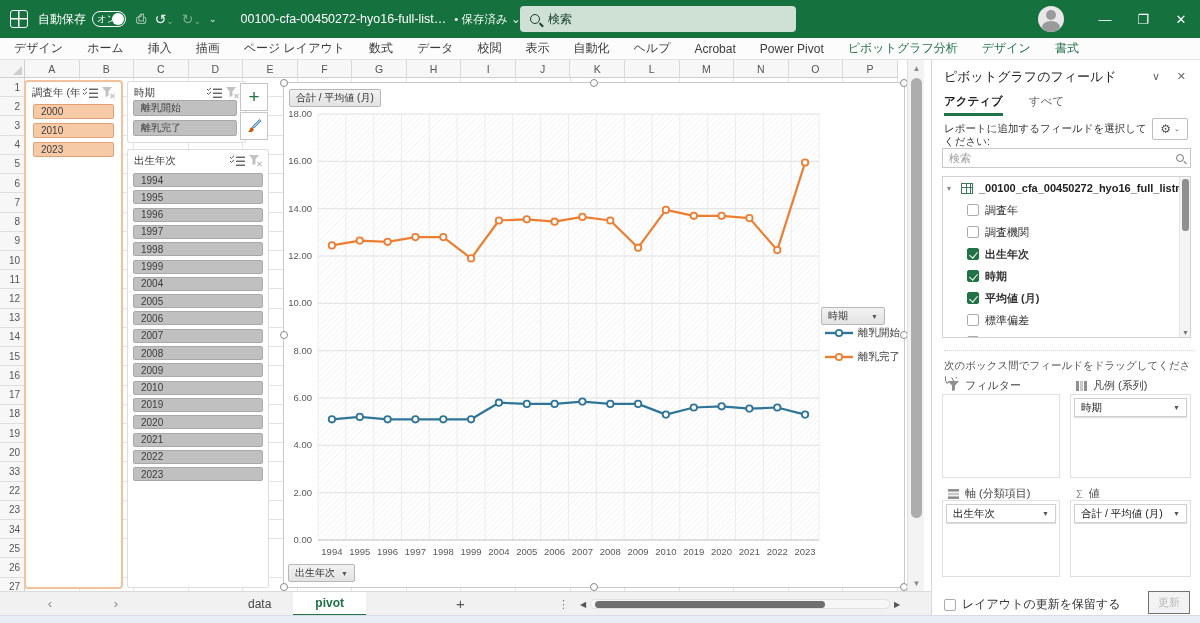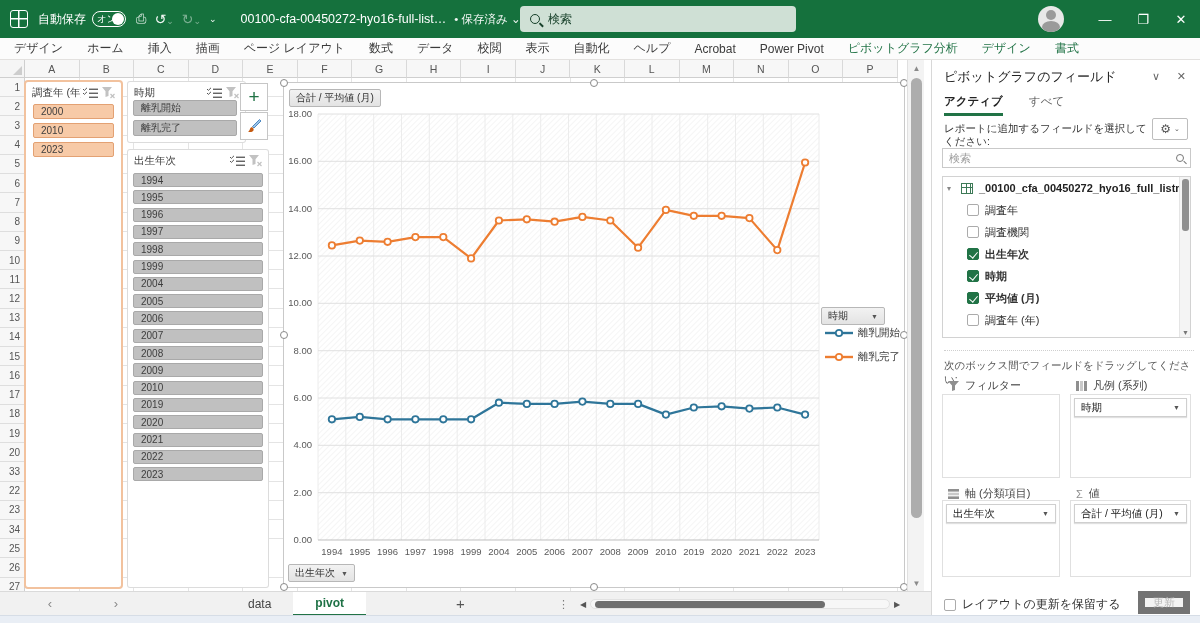--- a/index.html
+++ b/index.html
@@ -128,21 +128,21 @@
   #drag-text{position:absolute;left:12px;top:290px;width:250px;font-size:10.5px;color:#555;border-top:1px dotted #cfcfcf;padding-top:8px;}
 
   .area-head{position:absolute;display:flex;align-items:center;gap:6px;font-size:11px;color:#444;}
   .area-box{position:absolute;border:1px solid #e0e0e0;background:#fff;}
   .pill{margin:3px 3px 0 3px;height:19px;border:1px solid #cfcfcf;box-shadow:0 1px 1px rgba(0,0,0,.12);display:flex;align-items:center;background:#fff;padding:0 6px;font-size:10.5px;color:#222;}
   .pill .sp{flex:1;}
   .pill .car{font-size:7px;color:#555;}
   .ah-ico{width:11px;height:10px;flex:none;}
 
   #defer-row{position:absolute;left:12px;top:536px;display:flex;align-items:center;gap:6px;font-size:12px;color:#333;}
-  #update-btn{position:absolute;right:10px;top:531px;width:52px;height:23px;background:#f3f3f3;border:7px solid #737373;color:#b9b9b9;font-size:11px;display:flex;align-items:center;justify-content:center;}
+  #update-btn{position:absolute;right:10px;top:531px;width:42px;height:23px;background:#f3f3f3;border:1px solid #737373;color:#b9b9b9;font-size:11px;display:flex;align-items:center;justify-content:center;}
 
   svg{display:block;}
 </style>
 </head>
 <body>
 
 <div id="app">
 
   <div id="titlebar">
     <div class="tb-left">
@@ -553,20 +553,24 @@
           <div class="fl-row">
             <span class="cb on"></span>
             <span class="fl-label b">時期</span>
           </div>
           <div class="fl-row">
             <span class="cb on"></span>
             <span class="fl-label b">平均値 (月)</span>
           </div>
           <div class="fl-row">
             <span class="cb"></span>
+            <span class="fl-label">標準偏差</span>
+          </div>
+          <div class="fl-row">
+            <span class="cb"></span>
             <span class="fl-label">調査年 (年)</span>
           </div>
         </div>
       <div id="fl-scroll">
         <div id="fl-thumb"></div>
         <div id="fl-down">▼</div>
       </div>
     </div>
     <div id="drag-text">次のボックス間でフィールドをドラッグしてください:</div>
 

